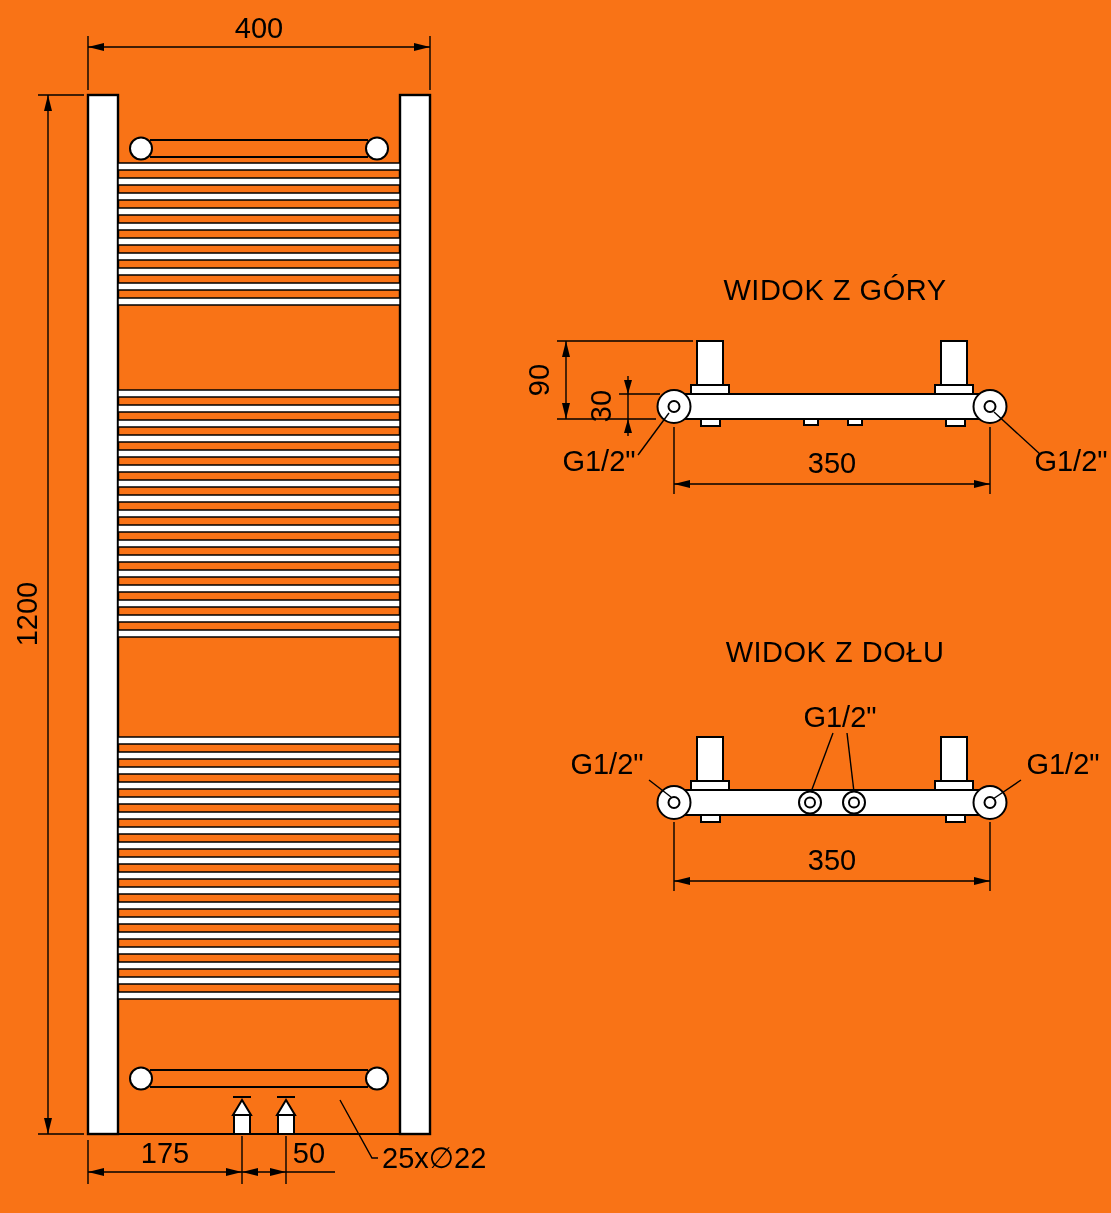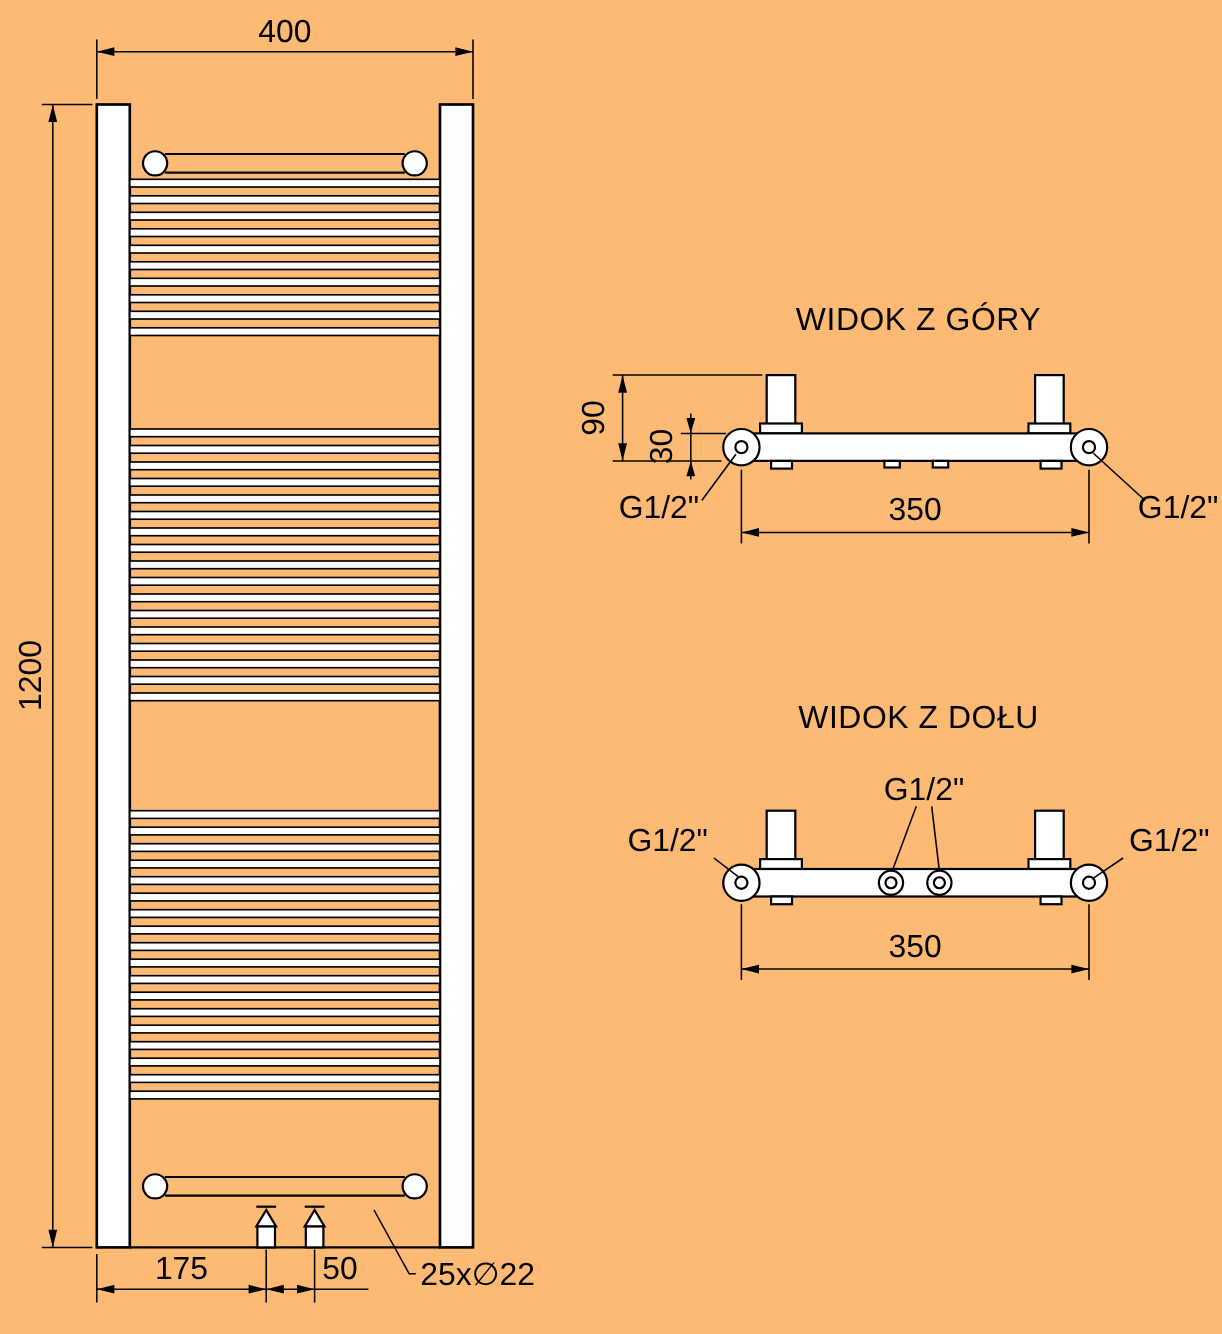--- a/index.html
+++ b/index.html
@@ -1,16 +1,16 @@
 <!DOCTYPE html>
 <html><head>
 <meta charset="utf-8">
 <style>
   html,body{margin:0;padding:0;background:#fff}
-  .page{width:1111px;height:1213px;background:#fdba74;position:relative;overflow:hidden}
+  .page{width:1111px;height:1213px;background:#f97316;position:relative;overflow:hidden}
   svg{display:block}
   .rail{fill:#fff;stroke:#000;stroke-width:2.4}
   .geo2{fill:#fff;stroke:#000;stroke-width:2}
   .geoline{stroke:#000;stroke-width:2;fill:none}
   .rungs rect{fill:#fff;stroke:#000;stroke-width:1.5}
   g.dims line, g.dims polyline{stroke:#000;stroke-width:1.4;fill:none}
   .arr{fill:#000;stroke:none}
   text{font-family:"Liberation Sans","DejaVu Sans",sans-serif;font-size:29px;fill:#000;stroke:none}
   .ttl{font-size:29px;letter-spacing:.5px}
 </style>

